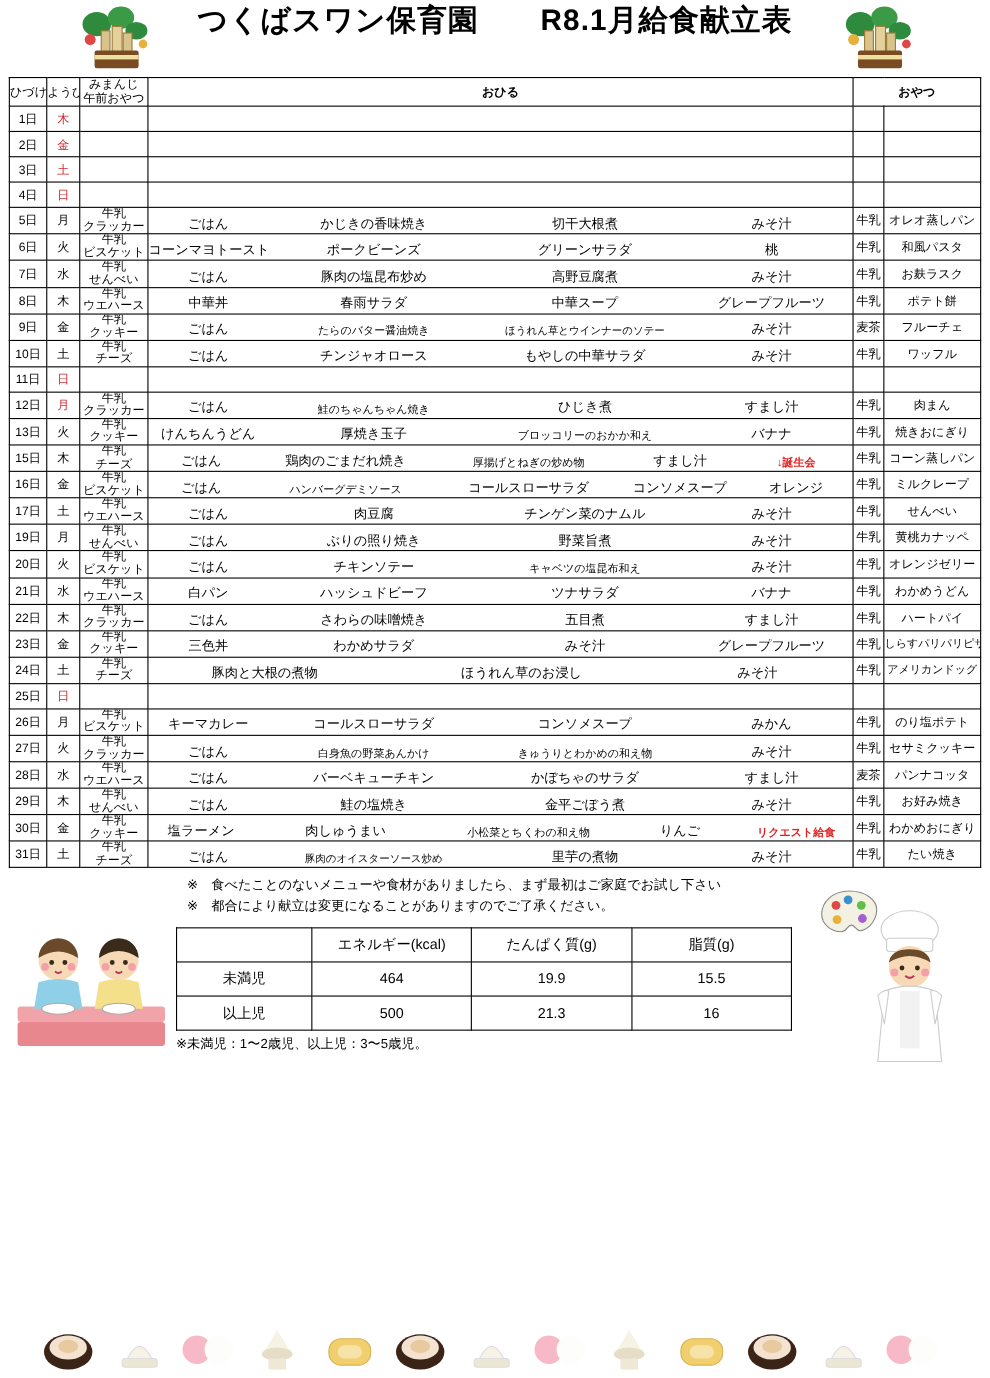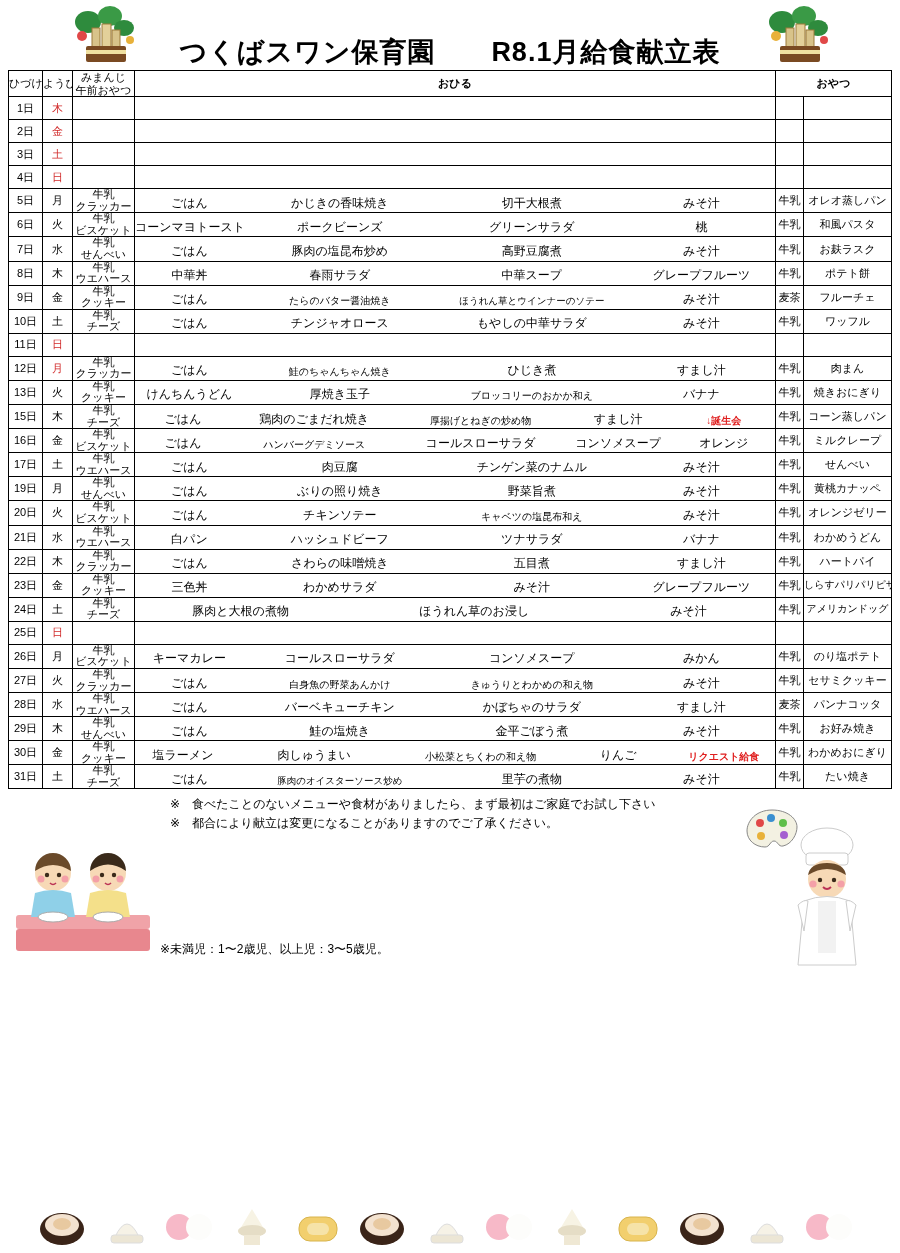--- a/index.html
+++ b/index.html
@@ -8,21 +8,21 @@
     background:#ffffff;
     font-family:"Liberation Sans","DejaVu Sans",sans-serif;
     color:#000;
     position:relative;
     overflow:hidden;
   }
   
   .header{
     position:relative;
     height:70px;
-    display:flex;align-items:flex-end;justify-content:center;
+    display:flex;align-items:flex-start;justify-content:center;
   }
   .title{
     font-size:27px;font-weight:bold;letter-spacing:1px;white-space:nowrap;
   }
   .kadomatsu{
     position:absolute;top:2px;width:74px;height:66px;
   }
   .kadomatsu.left{left:66px;}
   .kadomatsu.right{right:66px;}
 
@@ -678,20 +678,42 @@
       <circle cx="62" cy="57" r="2.2" fill="#3a2a1a"></circle>
     <path d="M51 64 q4 4 8 0" stroke="#b35" fill="none" stroke-width="1.8"></path>
     <circle cx="41" cy="61" r="3.6" fill="#f4a0a8"></circle>
       <circle cx="69" cy="61" r="3.6" fill="#f4a0a8"></circle>
     <path d="M32 78 q23 -9 46 0 l6 64 h-58 z" fill="#fff" stroke="#ccc"></path>
     <path d="M26 82 q6 -6 10 -4 l-4 30 z" fill="#fff" stroke="#ccc"></path>
     <path d="M84 82 q-6 -6 -10 -4 l4 30 z" fill="#fff" stroke="#ccc"></path>
     <rect x="46" y="78" width="18" height="52" fill="#f2f2f2"></rect>
   </svg>
 
+  <table class="nutri">
+    <tbody>
+        <tr>
+      <th class="c1"></th>
+      <th>エネルギー(kcal)</th>
+      <th>たんぱく質(g)</th>
+      <th>脂質(g)</th>
+    </tr>
+    <tr>
+      <td>未満児</td>
+      <td>464</td>
+      <td>19.9</td>
+      <td>15.5</td>
+    </tr>
+    <tr>
+      <td>以上児</td>
+      <td>500</td>
+      <td>21.3</td>
+      <td>16</td>
+    </tr>
+  </tbody>
+    </table>
   <div class="nutri-note">※未満児：1〜2歳児、以上児：3〜5歳児。</div>
 </div>
 
 <svg class="foodstrip" viewBox="0 0 900 54">
   <g>
     <g transform="translate(40,10)">
       <ellipse cx="22" cy="20" rx="22" ry="16" fill="#3a2418"></ellipse>
       <ellipse cx="22" cy="16" rx="17" ry="11" fill="#f3e2cf"></ellipse>
       <ellipse cx="22" cy="15" rx="9" ry="6" fill="#e8c9a0"></ellipse>
     </g>

